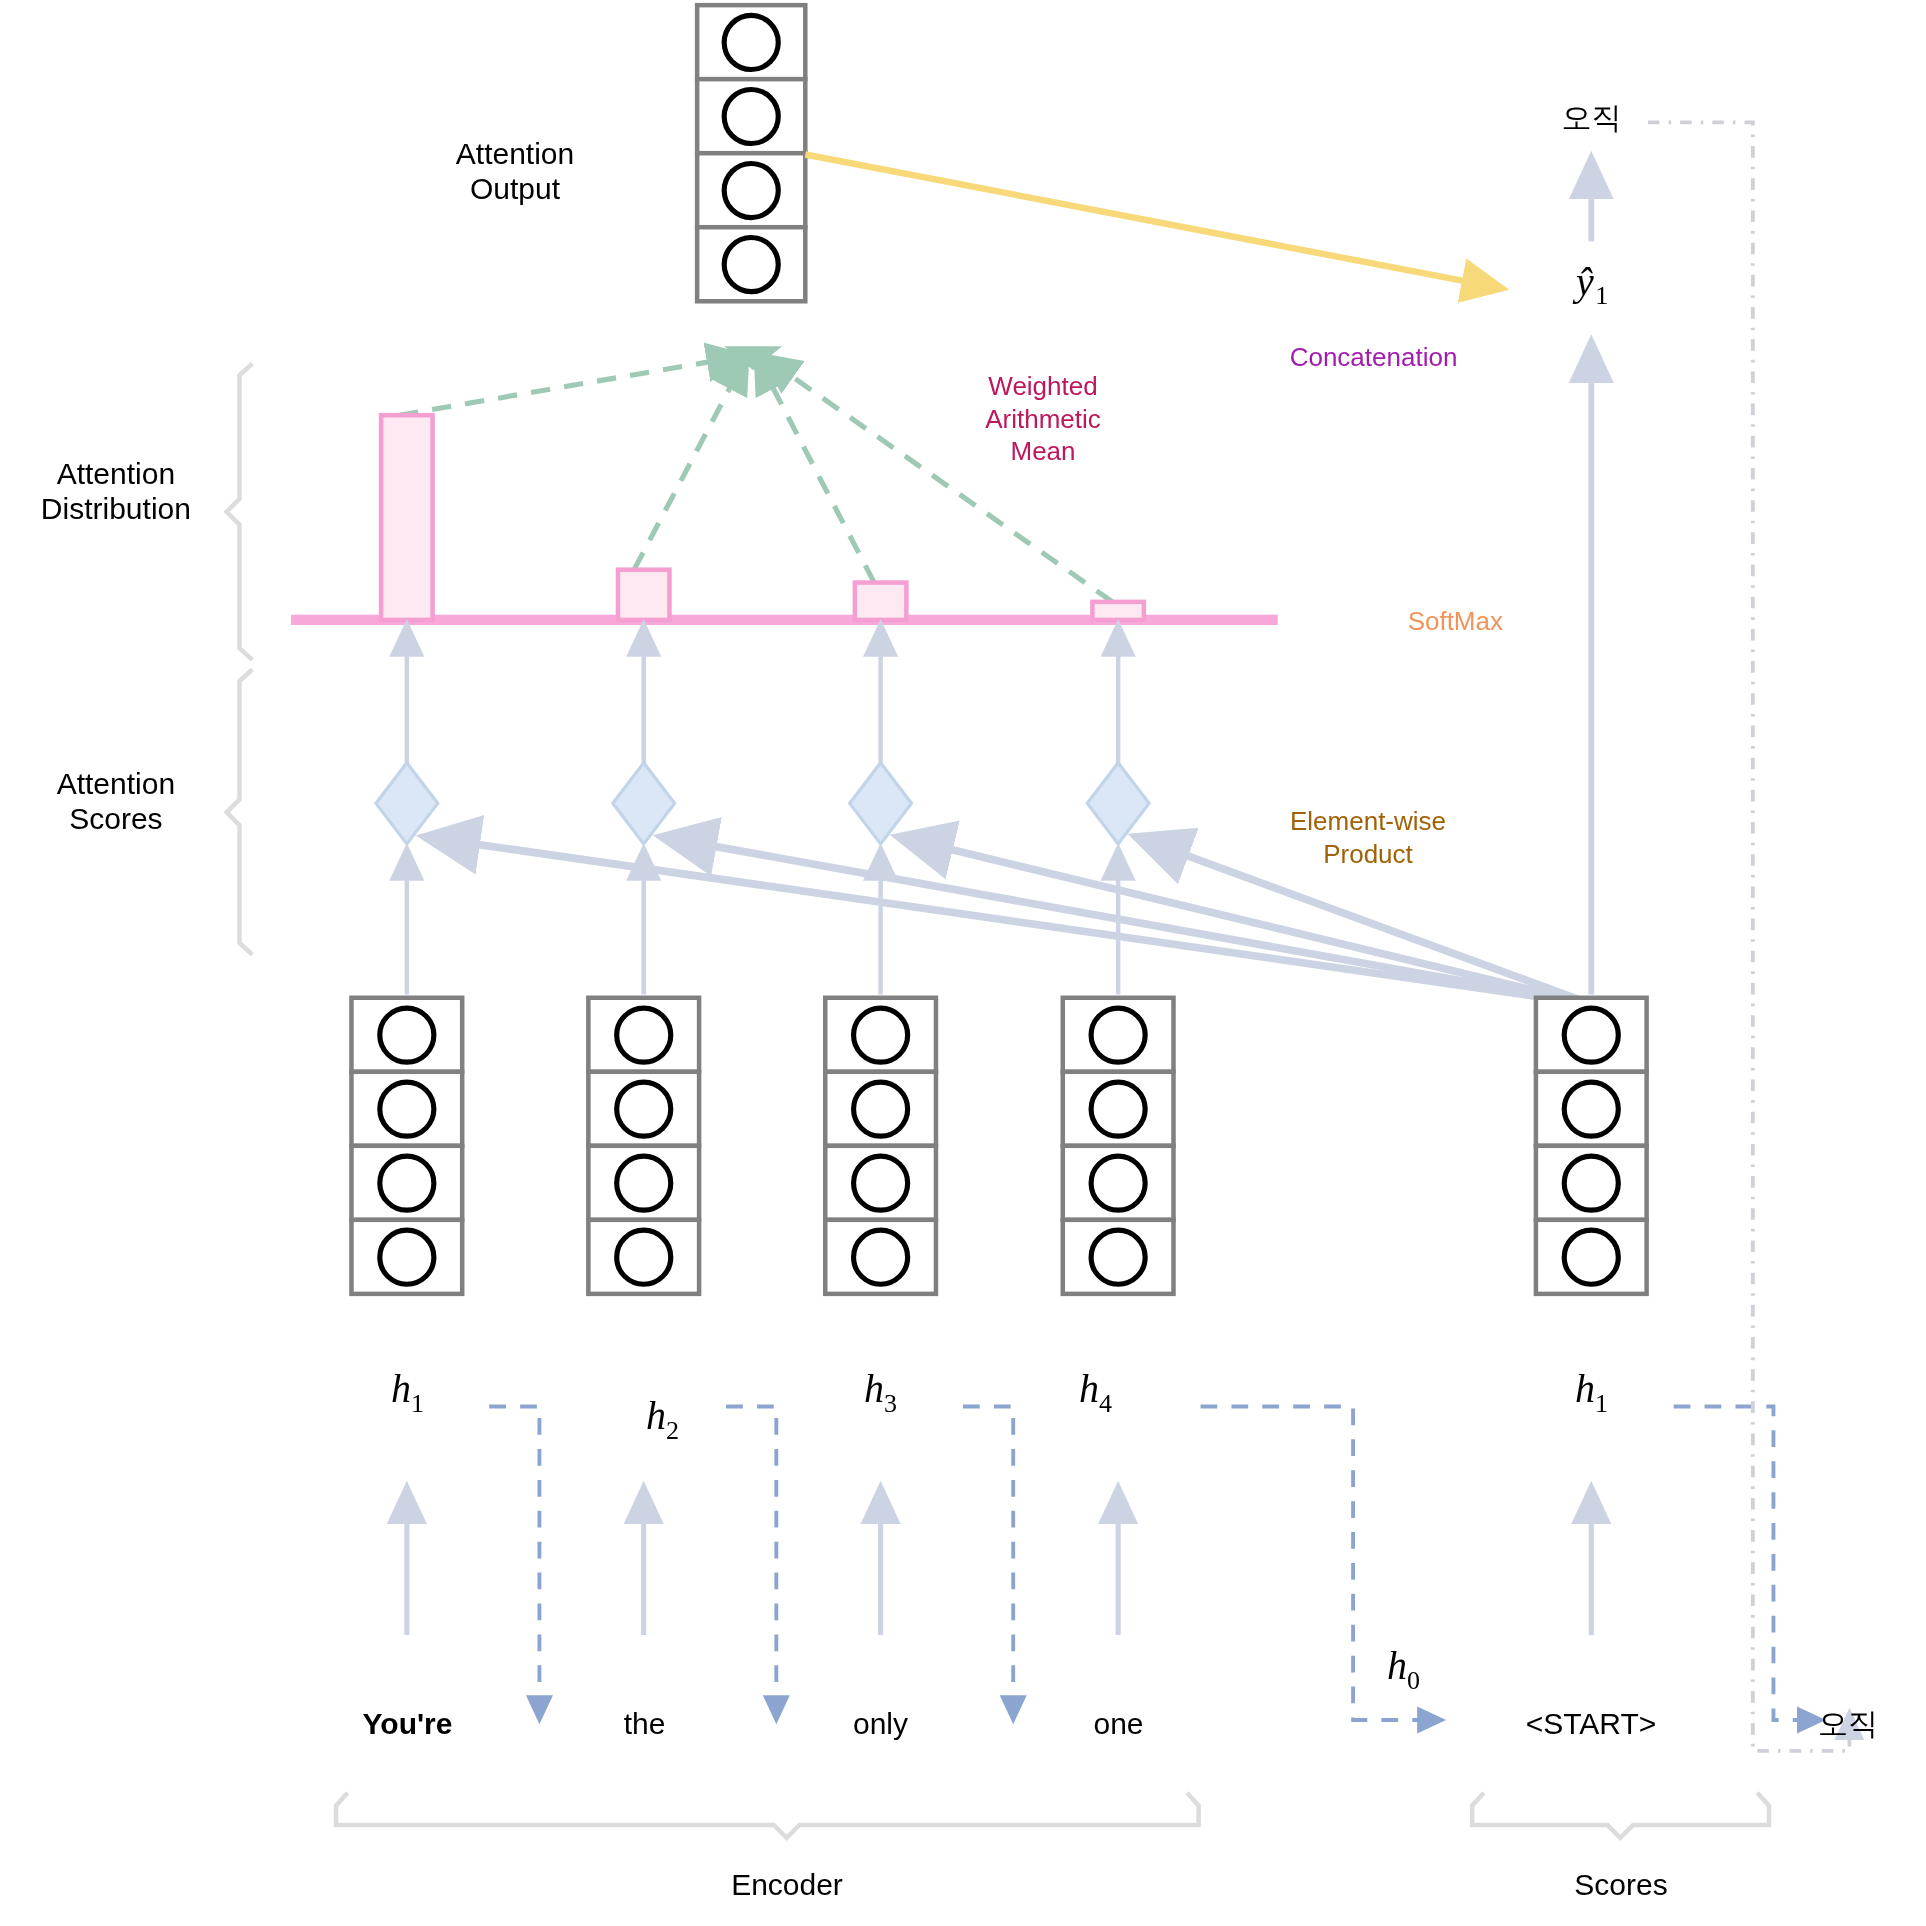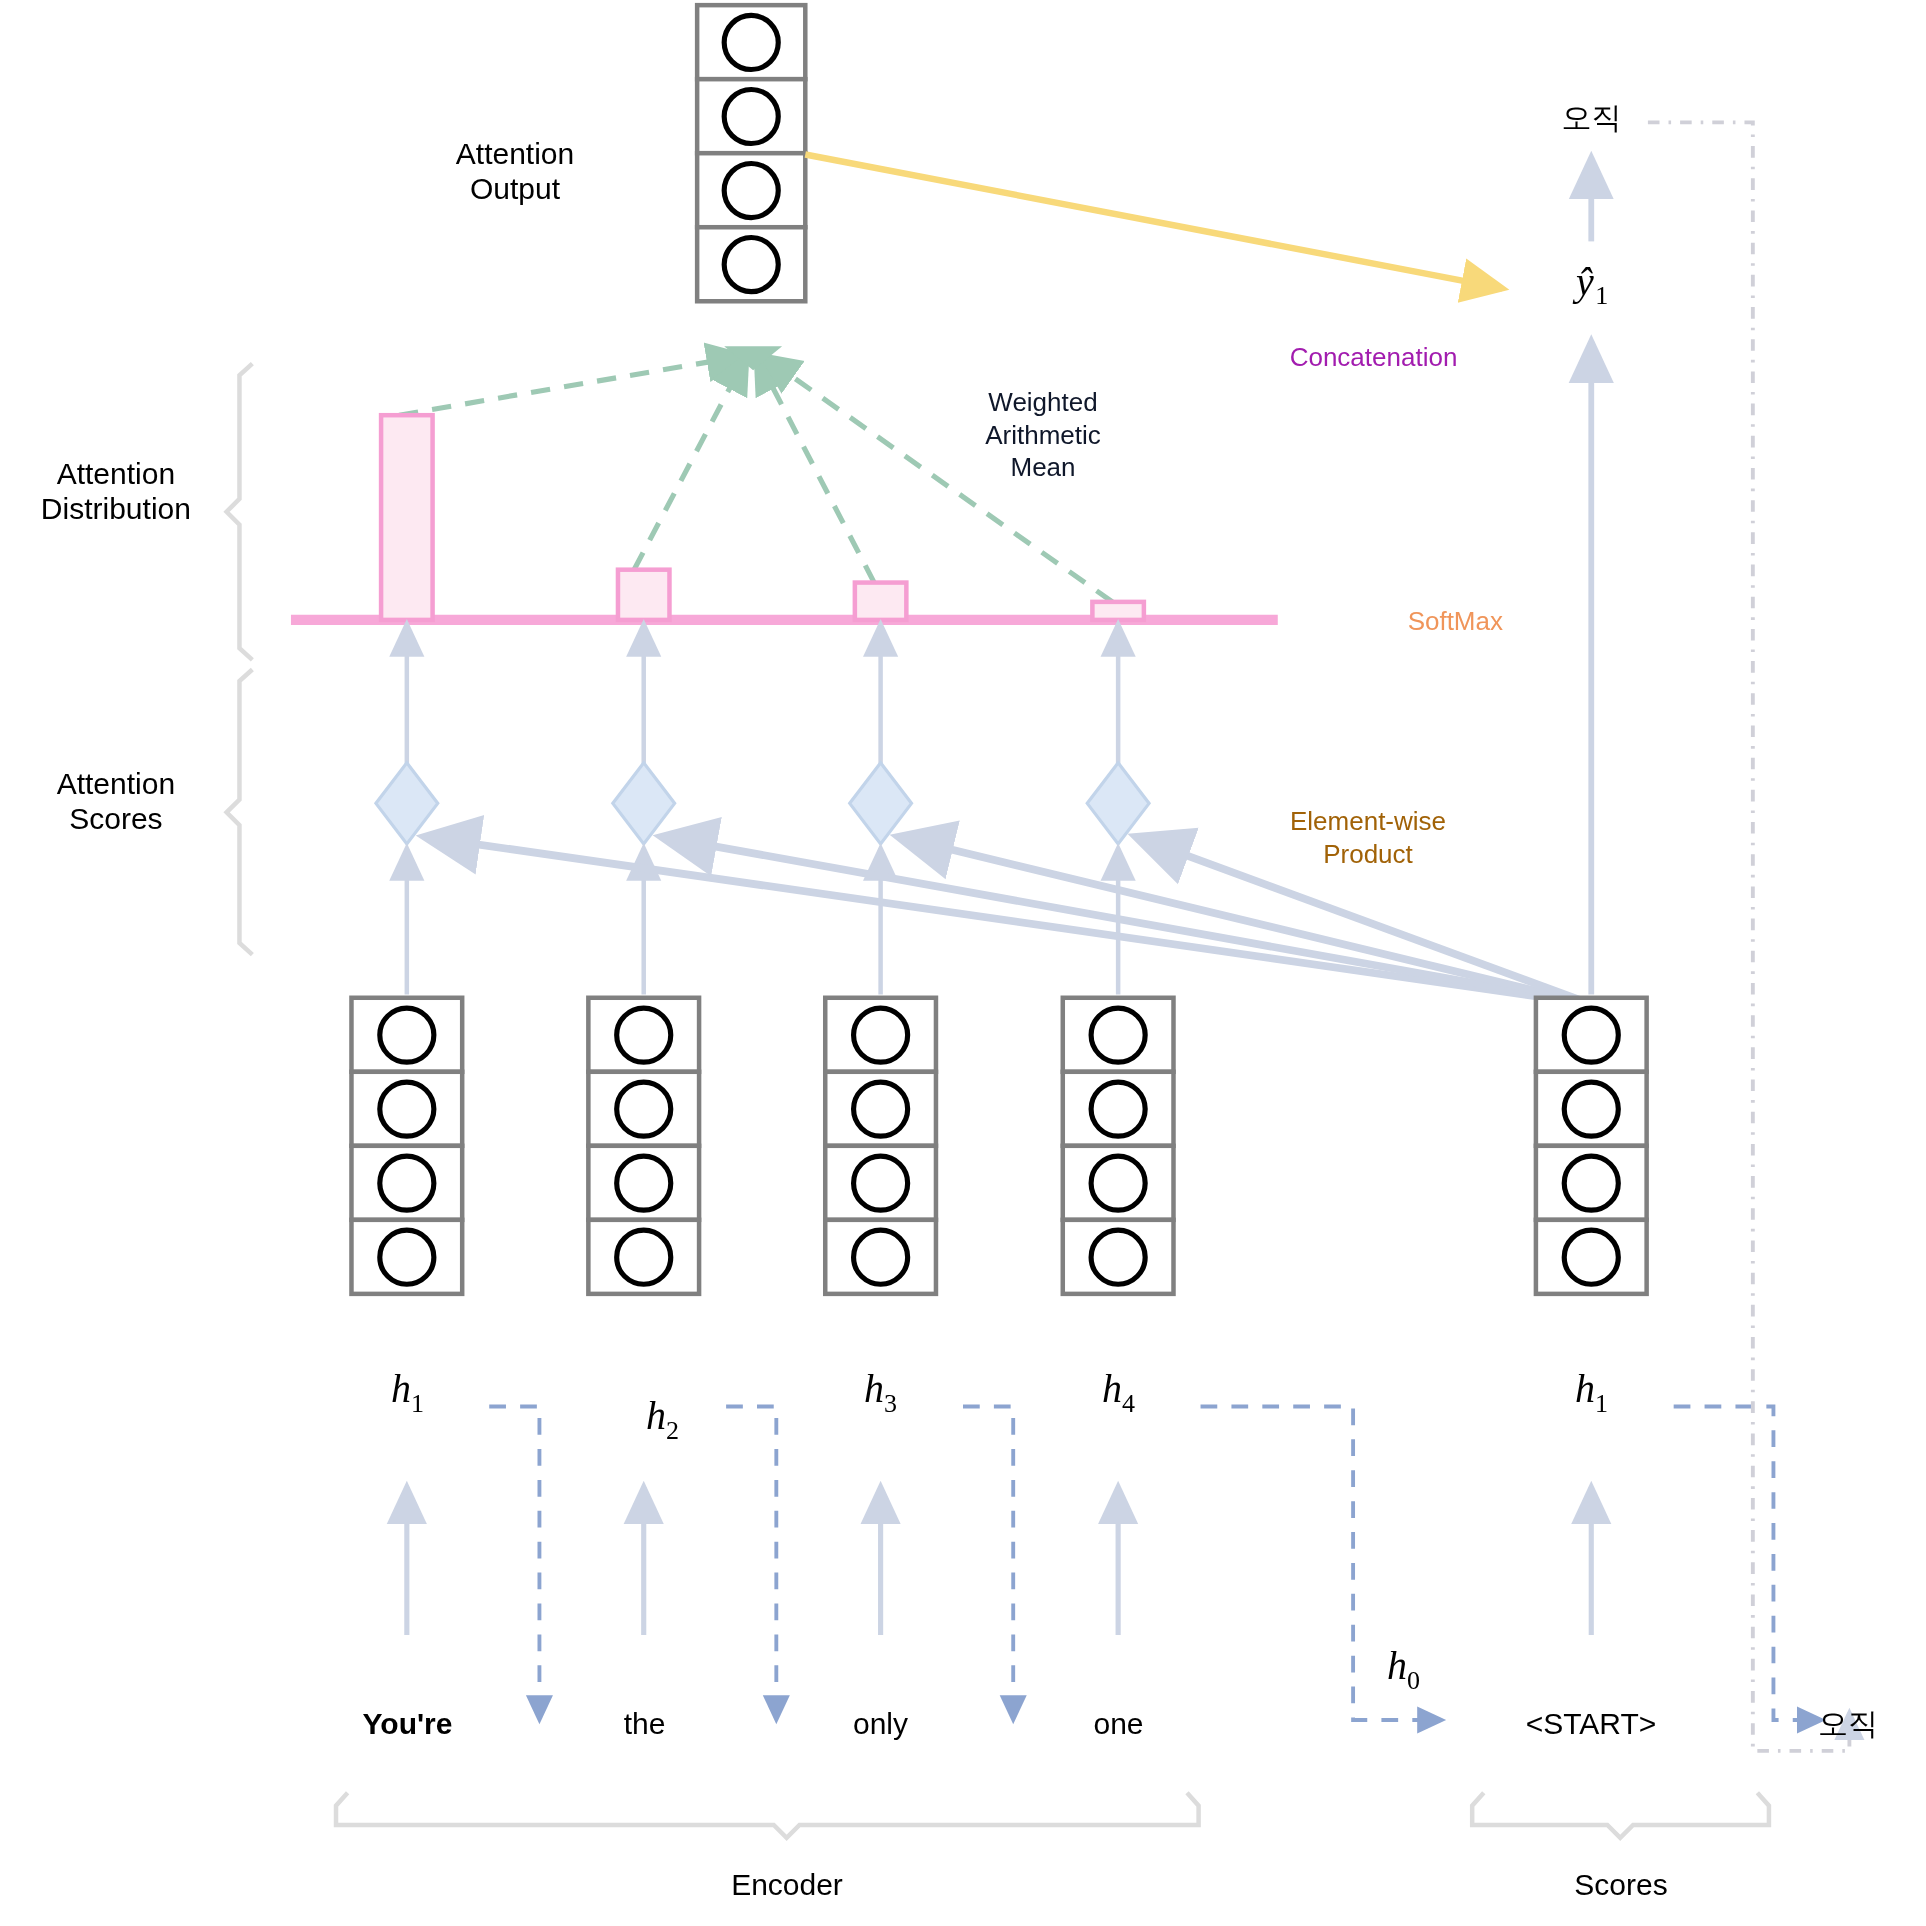--- a/index.html
+++ b/index.html
@@ -169,36 +169,36 @@
   <path d="M540,2785 L522,2805 L522,2835 L1202,2835 L1222,2855 L1242,2835 L1862,2835 L1862,2805 L1844,2785" stroke="#dcdcdc" stroke-width="7" fill="none"></path>
   <path d="M2305,2785 L2287,2805 L2287,2835 L2497,2835 L2517,2855 L2537,2835 L2748,2835 L2748,2805 L2730,2785" stroke="#dcdcdc" stroke-width="7" fill="none"></path>
 </svg>
 
 <div class="lbl big" style="left:412px;top:136px;width:206px;">Attention<br>Output</div>
 
 <div class="lbl big" style="left:6.4px;top:456px;width:219px;">Attention<br>Distribution</div>
 
 <div class="lbl big" style="left:6.4px;top:766px;width:219px;">Attention<br>Scores</div>
 
-<div class="lbl annot" style="left:953px;top:386px;width:180px;color:#0f172a;">Weighted<br>Arithmetic<br>Mean</div>
+<div class="lbl annot" style="left:953px;top:370px;width:180px;color:#be185d;">Weighted<br>Arithmetic<br>Mean</div>
 
 <div class="lbl annot" style="left:1310px;top:605px;width:193px;text-align:right;color:#f0955a;">SoftMax</div>
 
 <div class="lbl annot" style="left:1262px;top:805px;width:212px;color:#a16207;">Element-wise<br>Product</div>
 
 <div class="lbl annot" style="left:1264px;top:341px;width:219px;color:#a21caf;">Concatenation</div>
 
 <div class="lbl mathi" style="left:1514px;top:258px;width:155px;"><span style="position:relative;">ŷ<span class="sub" style="position:relative;top:9px;left:1.3px;">1</span></span></div>
 
 <div class="lbl korean" style="left:1514px;top:100px;width:155px;">오직</div>
 
 <div class="lbl mathi" style="left:330px;top:1365px;width:155px;">h<span class="sub" style="position:relative;top:10.3px;">1</span></div>
 <div class="lbl mathi" style="left:585px;top:1365px;width:155px;margin-top:27px;">h<span class="sub" style="position:relative;top:10.3px;">2</span></div>
 <div class="lbl mathi" style="left:803px;top:1365px;width:155px;">h<span class="sub" style="position:relative;top:10.3px;">3</span></div>
-<div class="lbl mathi" style="left:1041px;top:1365px;width:155px;text-align:center;">h<span class="sub" style="position:relative;top:10.3px;">4</span></div>
+<div class="lbl mathi" style="left:1018px;top:1365px;width:155px;text-align:center;">h<span class="sub" style="position:relative;top:10.3px;">4</span></div>
 
 <div class="lbl mathi" style="left:1514px;top:1365px;width:155px;">h<span class="sub" style="position:relative;top:10.3px;">1</span></div>
 
 <div class="lbl mathi" style="left:1326px;top:1642px;width:155px;">h<span class="sub" style="position:relative;top:10.3px;">0</span></div>
 
 <div class="lbl word" style="left:330px;top:1706px;width:155px;font-weight:bold;">You're</div>
 <div class="lbl word" style="left:567px;top:1706px;width:155px;">the</div>
 <div class="lbl word" style="left:803px;top:1706px;width:155px;">only</div>
 <div class="lbl word" style="left:1041px;top:1706px;width:155px;">one</div>
 

